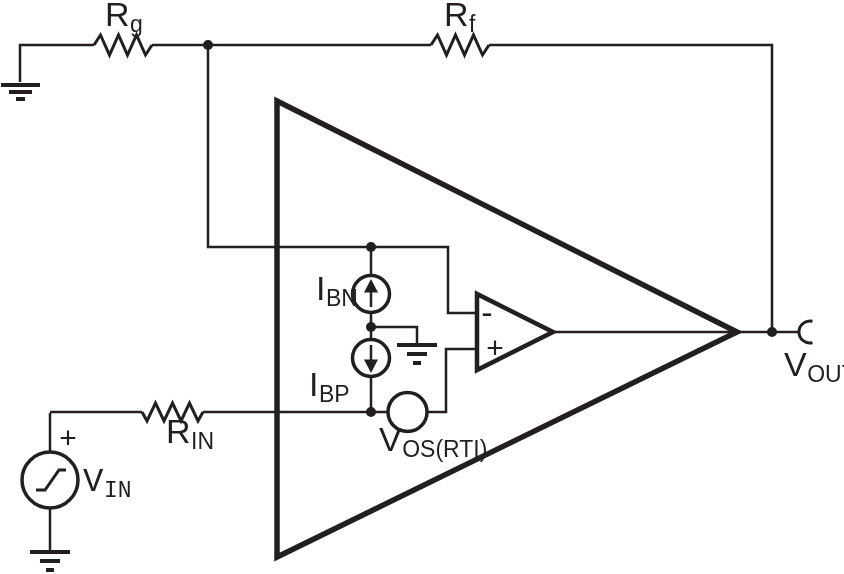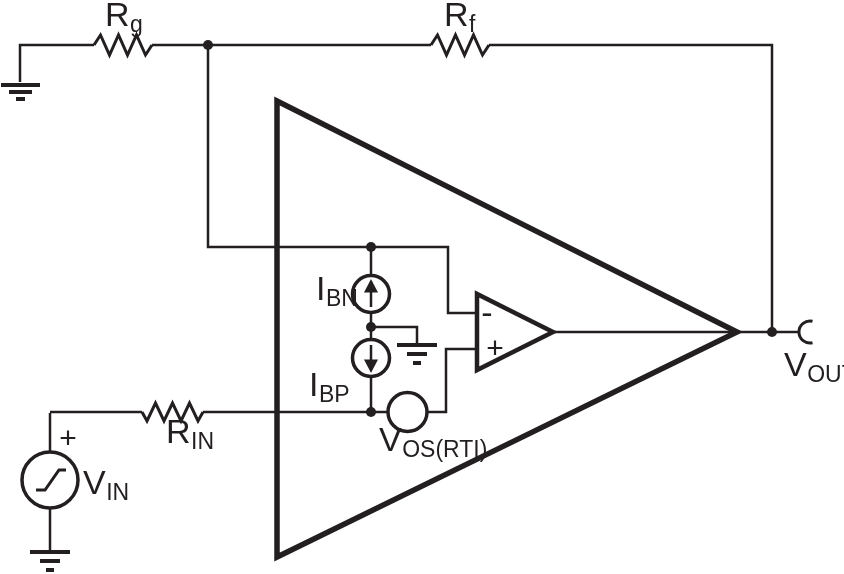--- a/index.html
+++ b/index.html
@@ -127,21 +127,21 @@
     <circle class="dot" cx="371" cy="412" r="5"></circle>
     <circle class="dot" cx="772" cy="332" r="5"></circle>
   </svg>
 
   <div class="lbl" style="left:105px; top:-3px;"><span>R</span><span class="sub">g</span></div>
 
   <div class="lbl" style="left:444px; top:-3px;"><span>R</span><span class="sub">f</span></div>
 
   <div class="lbl" style="left:166px; top:366px;margin-top:48px;"><span>R</span><span class="sub">IN</span></div>
 
-  <div class="lbl" style="left:83px; top:465px;"><span>V</span><span class="sub">IN</span></div>
+  <div class="lbl" style="left:83px; top:465px;font-family:Liberation Mono, monospace;"><span>V</span><span class="sub">IN</span></div>
 
   <div class="lbl" style="left:784px; top:347px;"><span>V</span><span class="sub">OUT</span></div>
 
   <div class="lbl" style="left:355px; top:422px;margin-left:24px;"><span>V</span><span class="sub">OS(RTI)</span></div>
 
   <div class="lbl" style="left:316px; top:271px;"><span>I</span><span class="sub">BN</span></div>
 
   <div class="lbl" style="left:309px; top:335px;margin-top:32px;"><span>I</span><span class="sub">BP</span></div>
 
   <div class="sym plus" style="left:68px;  top:438px;">+</div>

